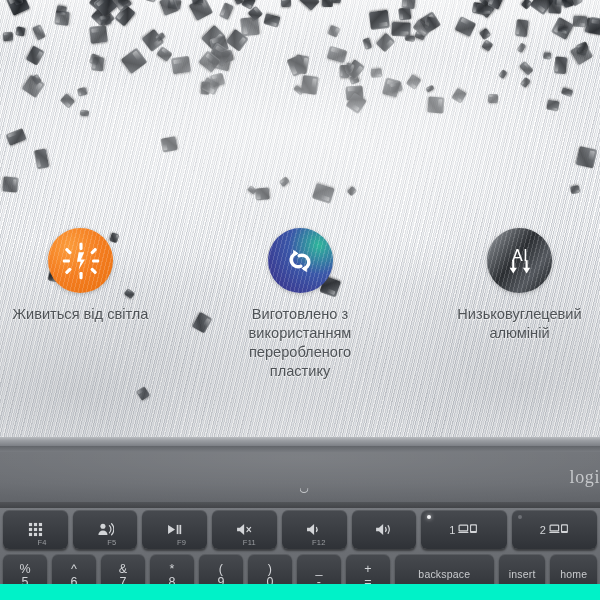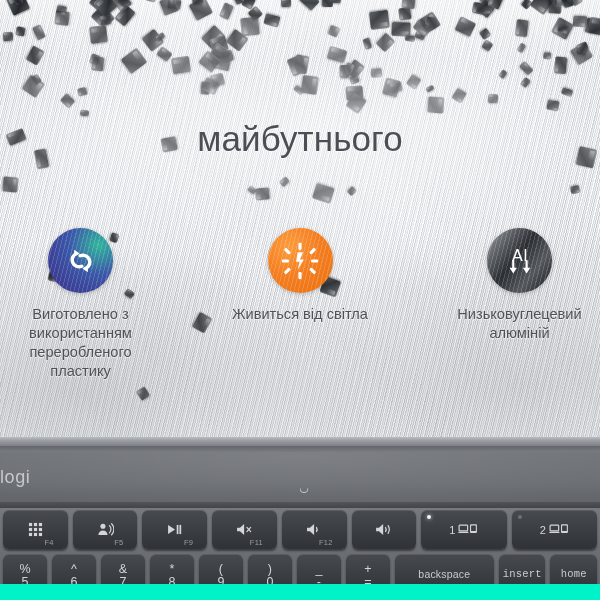--- a/index.html
+++ b/index.html
@@ -119,23 +119,23 @@
     position:absolute; left:0; top:15px; width:600px; height:56px;
     background:
       radial-gradient(120% 160% at 50% 10%, rgba(255,255,255,.10), rgba(255,255,255,0) 60%),
       linear-gradient(180deg,#6f7277 0%,#6a6d72 55%,#5f6267 100%);
   }
   .kb-top::after{
     content:""; position:absolute; left:0; right:0; bottom:0; height:6px;
     background:linear-gradient(180deg, rgba(0,0,0,.18), rgba(0,0,0,.30));
   }
   .logo{
-    position:absolute; left:0; top:30px; width:600px; text-align:left;
+    position:absolute; left:0; top:30px; width:600px; text-align:right;
     color:#c6c8cb; font-size:18px; letter-spacing:.6px;
-    font-family:Liberation Sans, sans-serif;
+    font-family:Liberation Serif, serif;
   }
   .logo-dot{
     position:absolute; left:50%; top:51px; transform:translateX(-50%) translateX(4px);
     width:9px; height:5px; border:1.6px solid #c6c8cb; border-top:none;
     border-radius:0 0 9px 9px;
   }
 
   .kb-deck{
     position:absolute; left:0; top:71px; width:600px; height:92px;
     background:linear-gradient(180deg,#76797e 0%,#6c6f74 40%,#63666b 100%);
@@ -152,36 +152,36 @@
     background:linear-gradient(180deg,#474a4f 0%,#3c3f44 46%,#2f3237 100%);
     box-shadow:0 2px 2px rgba(0,0,0,.45), inset 0 1px 0 rgba(255,255,255,.10);
     display:flex; align-items:center; justify-content:center;
     flex:1 1 0;
   }
   .key .glyph{
     color:#d3d5d8;
     display:flex; align-items:center; justify-content:center;
   }
   .key .fnlabel{
-    position:absolute; right:14px; bottom:2px;
+    position:absolute; right:21px; bottom:2px;
     color:#9a9da1; font-size:7.5px; letter-spacing:.2px;
   }
   .key .led{
     position:absolute; left:6px; top:5px;
     width:4px; height:4px; border-radius:50%;
     background:#f2f4f6; box-shadow:0 0 4px rgba(255,255,255,.75);
   }
   .key .led.dim{ background:#6d7075; box-shadow:none; }
   .key .dev{
     display:flex; align-items:center; gap:3px;
     color:#d3d5d8; font-size:11px;
   }
   .key.wide-backspace{ flex:2.25 1 0; }
   .key.w-dev{ flex:1.32 1 0; }
-  .key.w-ins{ flex:1.06 1 0;font-family:Liberation Mono, monospace; }
+  .key.w-ins{ flex:1.06 1 0; }
 
   
   .key.num2{ flex-direction:column; gap:1px; padding-top:4px; }
   .key.num2 .up{ color:#d3d5d8; font-size:12.5px; line-height:12px; }
   .key.num2 .lo{ color:#d3d5d8; font-size:12.5px; line-height:12px; }
   .key .word{ color:#c9cbce; font-size:10.5px; letter-spacing:.2px; }
 
   
   .teal{
     position:absolute; left:0; bottom:0; width:600px; height:16px;
@@ -327,40 +327,23 @@
         <i class="pellet" style="left:211.2px;top:73.6px;width:12.9px;height:12.3px;transform:rotate(345deg);opacity:0.74;"></i>
         <i class="pellet" style="left:97.4px;top:-3.8px;width:16.5px;height:17.7px;transform:rotate(320deg);opacity:0.96;"></i>
         <i class="pellet" style="left:287.3px;top:59.2px;width:18.3px;height:13.6px;transform:rotate(247deg);opacity:0.96;"></i>
         <i class="pellet" style="left:160.5px;top:-2.3px;width:15.6px;height:15.3px;transform:rotate(69deg);opacity:0.77;"></i>
         <i class="pellet" style="left:571.1px;top:-6.0px;width:10.0px;height:10.8px;transform:rotate(148deg);opacity:0.73;"></i>
       </div>
     <div class="metal-sheen"></div>
   </div>
 
   <div class="headline">
-    <span class="l2">майбутнього</span>
   </div>
 
   <div class="features">
-
-    <div class="feature">
-      <div class="badge b-recycle">
-        <svg width="36" height="36" viewBox="0 0 48 48" aria-hidden="true">
-          <g fill="none" stroke="#ffffff" stroke-width="4.6" stroke-linecap="round">
-            <path d="M18 14 A9 9 0 1 0 25 31"></path>
-            <path d="M30 34 A9 9 0 1 0 23 17"></path>
-          </g>
-          <g fill="#ffffff">
-            <polygon points="15,9 22,14 14.5,18.5"></polygon>
-            <polygon points="33,39 26,34 33.5,29.5"></polygon>
-          </g>
-        </svg>
-      </div>
-      <div class="feat-label">Виготовлено з використанням переробленого пластику</div>
-    </div>
 
     <div class="feature">
       <div class="badge b-solar">
         <svg width="38" height="38" viewBox="0 0 48 48" aria-hidden="true">
           <g fill="#ffffff">
             <rect x="22" y="1" width="4" height="9" rx="1.4"></rect>
             <rect x="22" y="38" width="4" height="9" rx="1.4"></rect>
             <rect x="1" y="22" width="9" height="4" rx="1.4"></rect>
             <rect x="38" y="22" width="9" height="4" rx="1.4"></rect>
             <rect x="6" y="7" width="4" height="9" rx="1.4" transform="rotate(-45 8 11.5)"></rect>
@@ -368,20 +351,36 @@
             <rect x="6" y="32" width="4" height="9" rx="1.4" transform="rotate(45 8 36.5)"></rect>
             <rect x="38" y="32" width="4" height="9" rx="1.4" transform="rotate(-45 40 36.5)"></rect>
             <polygon points="21,13 28,13 24,22 29,22 21,35 23.5,25 19,25"></polygon>
           </g>
         </svg>
       </div>
       <div class="feat-label">Живиться від світла</div>
     </div>
 
     <div class="feature">
+      <div class="badge b-recycle">
+        <svg width="36" height="36" viewBox="0 0 48 48" aria-hidden="true">
+          <g fill="none" stroke="#ffffff" stroke-width="4.6" stroke-linecap="round">
+            <path d="M18 14 A9 9 0 1 0 25 31"></path>
+            <path d="M30 34 A9 9 0 1 0 23 17"></path>
+          </g>
+          <g fill="#ffffff">
+            <polygon points="15,9 22,14 14.5,18.5"></polygon>
+            <polygon points="33,39 26,34 33.5,29.5"></polygon>
+          </g>
+        </svg>
+      </div>
+      <div class="feat-label">Виготовлено з використанням переробленого пластику</div>
+    </div>
+
+    <div class="feature">
       <div class="badge b-alu">
         <svg width="40" height="40" viewBox="0 0 48 48" aria-hidden="true">
           <text x="24" y="24" text-anchor="middle" fill="#ffffff" font-family="DejaVu Sans, sans-serif" font-size="19" letter-spacing="0.5">Al</text>
           <g fill="#ffffff">
             <rect x="14.6" y="23" width="2.6" height="11"></rect>
             <polygon points="11.5,32 20.3,32 15.9,39"></polygon>
             <rect x="30.6" y="23" width="2.6" height="11"></rect>
             <polygon points="27.5,32 36.3,32 31.9,39"></polygon>
           </g>
         </svg>

